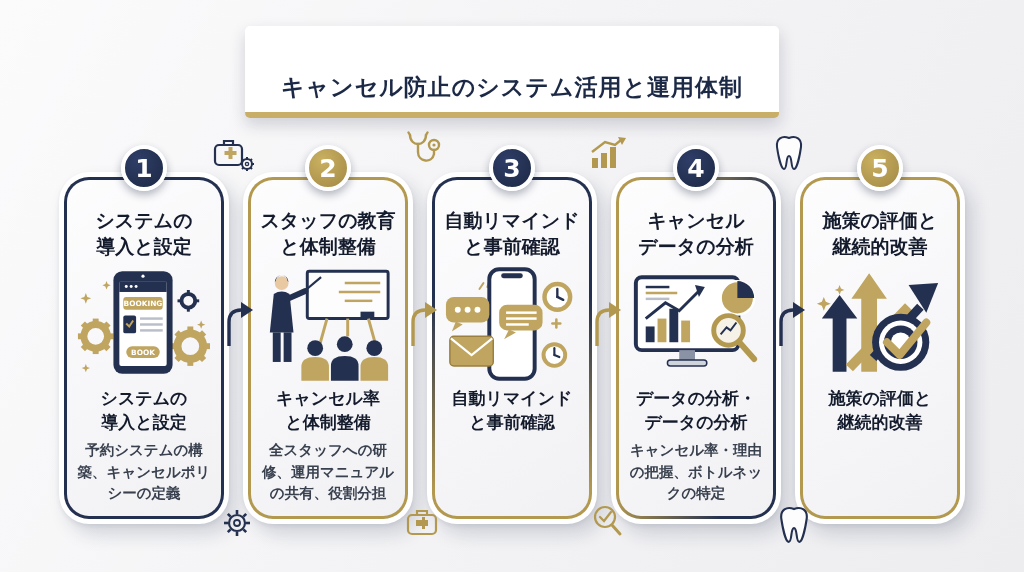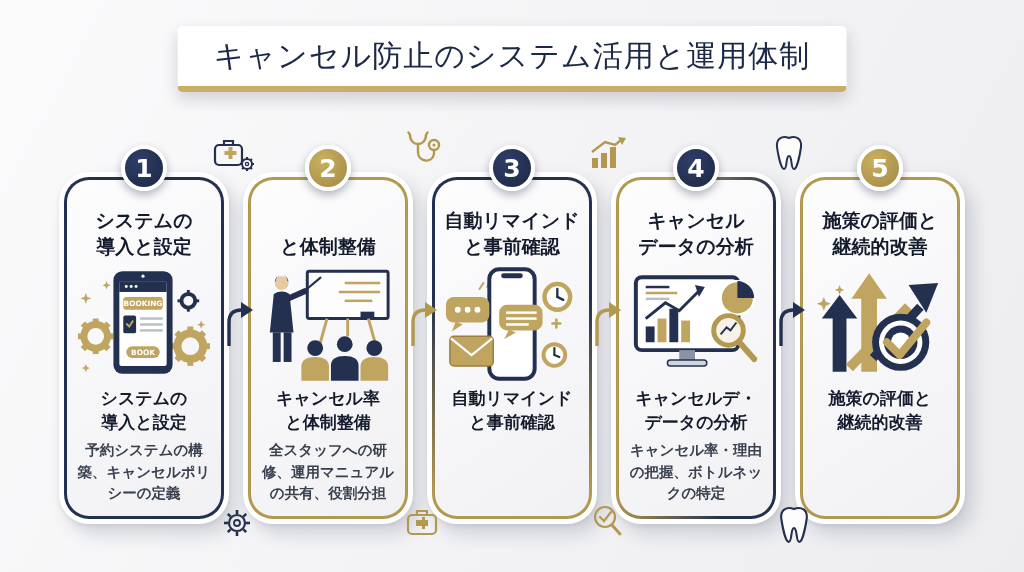--- a/index.html
+++ b/index.html
@@ -10,21 +10,21 @@
     background:linear-gradient(118deg,#fbfbfc 0%,#f4f4f6 45%,#ededf0 100%);
   }
   
   .title-banner {
     position:absolute; left:50%; top:26px; transform:translateX(-50%);
     background:#ffffff; padding:10px 36px 9px;
     border-bottom:6px solid #c9ae67; border-radius:5px;
     box-shadow:0 7px 16px rgba(25,35,60,.18);
     white-space:nowrap;
   }
-  .title-banner h1 { font-size:30px; font-weight:400; color:#1c2946; letter-spacing:1px; }
+  .title-banner h1 { font-size:23px; font-weight:700; color:#1c2946; letter-spacing:1px;margin-top:36px; }
   
   .cards { position:absolute; left:59px; top:172px; width:906px; height:352px; display:flex; gap:14px; }
   .card { position:relative; flex:1; }
   .card-outer {
     position:absolute; inset:0; background:#ffffff; border-radius:30px; padding:5px;
     box-shadow:8px 10px 18px rgba(30,40,70,.17), 0 2px 4px rgba(30,40,70,.08);
   }
   .card-border { height:100%; border-radius:25px; padding:3px; }
   .b-navy { background:#24304f; }
   .b-gold { background:#b3994f; }
@@ -233,21 +233,21 @@
           </div>
         </div>
     </div>
 
     <div class="card">
       <div class="num n-gold">2</div>
       <div class="card-outer">
           <div class="card-border b-gold">
             <div class="card-inner">
         <div class="heading">
-          <br>
+          <span>スタッフの教育</span><br>
           <span>と体制整備</span>
         </div>
         <div class="icon-wrap">
           <svg viewBox="0 0 140 115">
             <rect x="50" y="4" width="82" height="48" rx="2" fill="#fdfdfe" stroke="#24304f" stroke-width="3"></rect>
             <g stroke="#c0a560" stroke-width="2.5">
                     <line x1="88" y1="16" x2="124" y2="16"></line>
                     <line x1="82" y1="25" x2="124" y2="25"></line>
                     <line x1="88" y1="34" x2="116" y2="34"></line>
                   </g>
@@ -366,21 +366,21 @@
             <rect x="54" y="84" width="16" height="10" fill="#8a93a5"></rect>
             <rect x="42" y="94" width="40" height="6" rx="3" fill="#cfd4dd" stroke="#24304f" stroke-width="1.5"></rect>
             <circle cx="113" cy="31" r="17" fill="#c0a560" stroke="#ffffff" stroke-width="2.5"></circle>
             <path d="M113 31 L113 14 A17 17 0 0 1 130 31 Z" fill="#24304f"></path>
             <circle cx="104" cy="64" r="15" fill="#f6f2e8" stroke="#b3994f" stroke-width="5"></circle>
             <polyline points="96,68 102,61 106,64 112,56" fill="none" stroke="#24304f" stroke-width="2"></polyline>
             <line x1="115" y1="76" x2="130" y2="93" stroke="#b3994f" stroke-width="6" stroke-linecap="round"></line>
           </svg>
         </div>
         <div class="subtitle">
-          <span>キャンセルデ・</span><br>
+          <span>データの分析・</span><br>
           <span>データの分析</span>
         </div>
         <div class="desc">キャンセル率・理由の把握、ボトルネックの特定</div>
       </div>
           </div>
         </div>
     </div>
 
     <div class="card">
       <div class="num n-gold">5</div>

